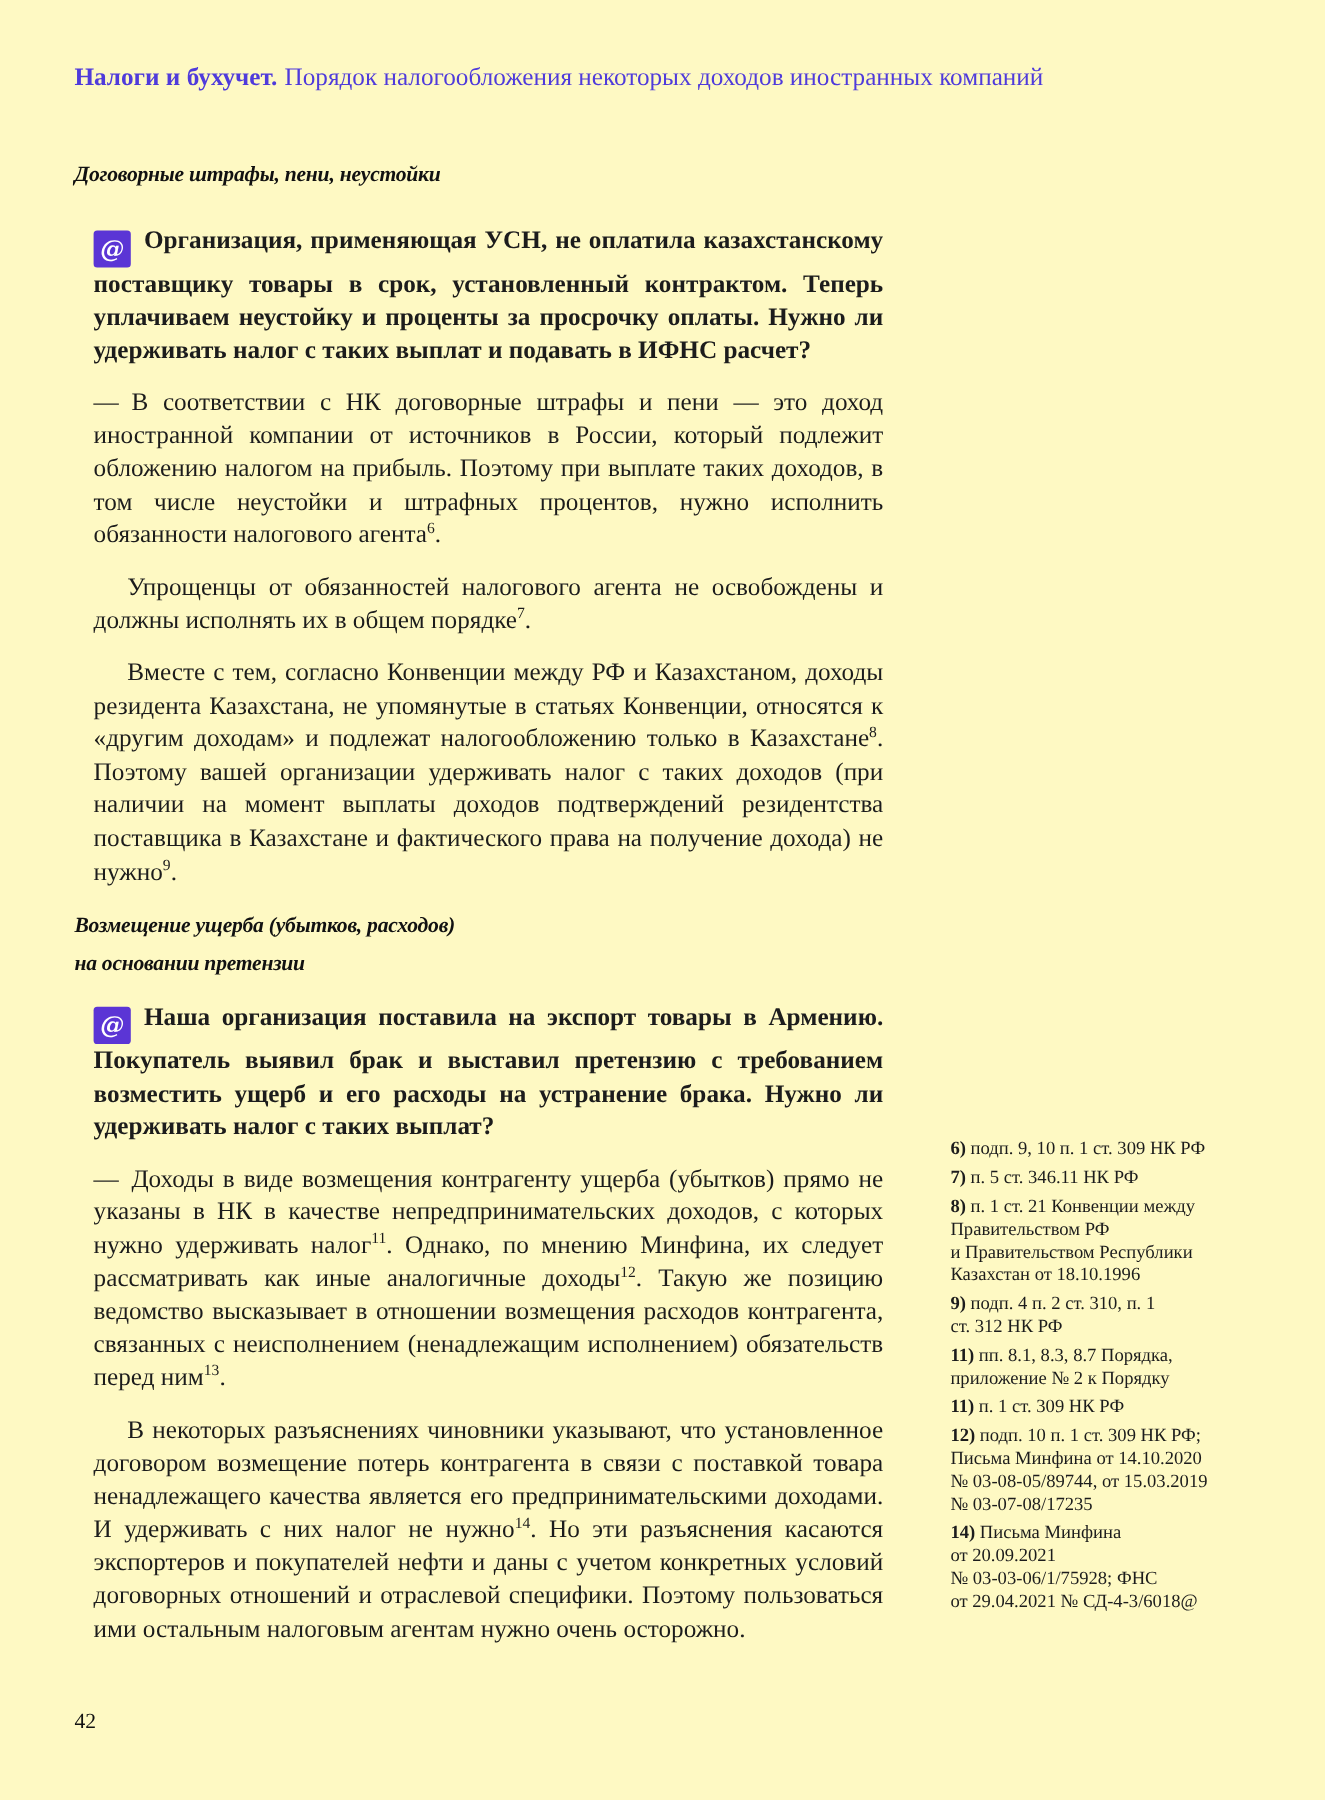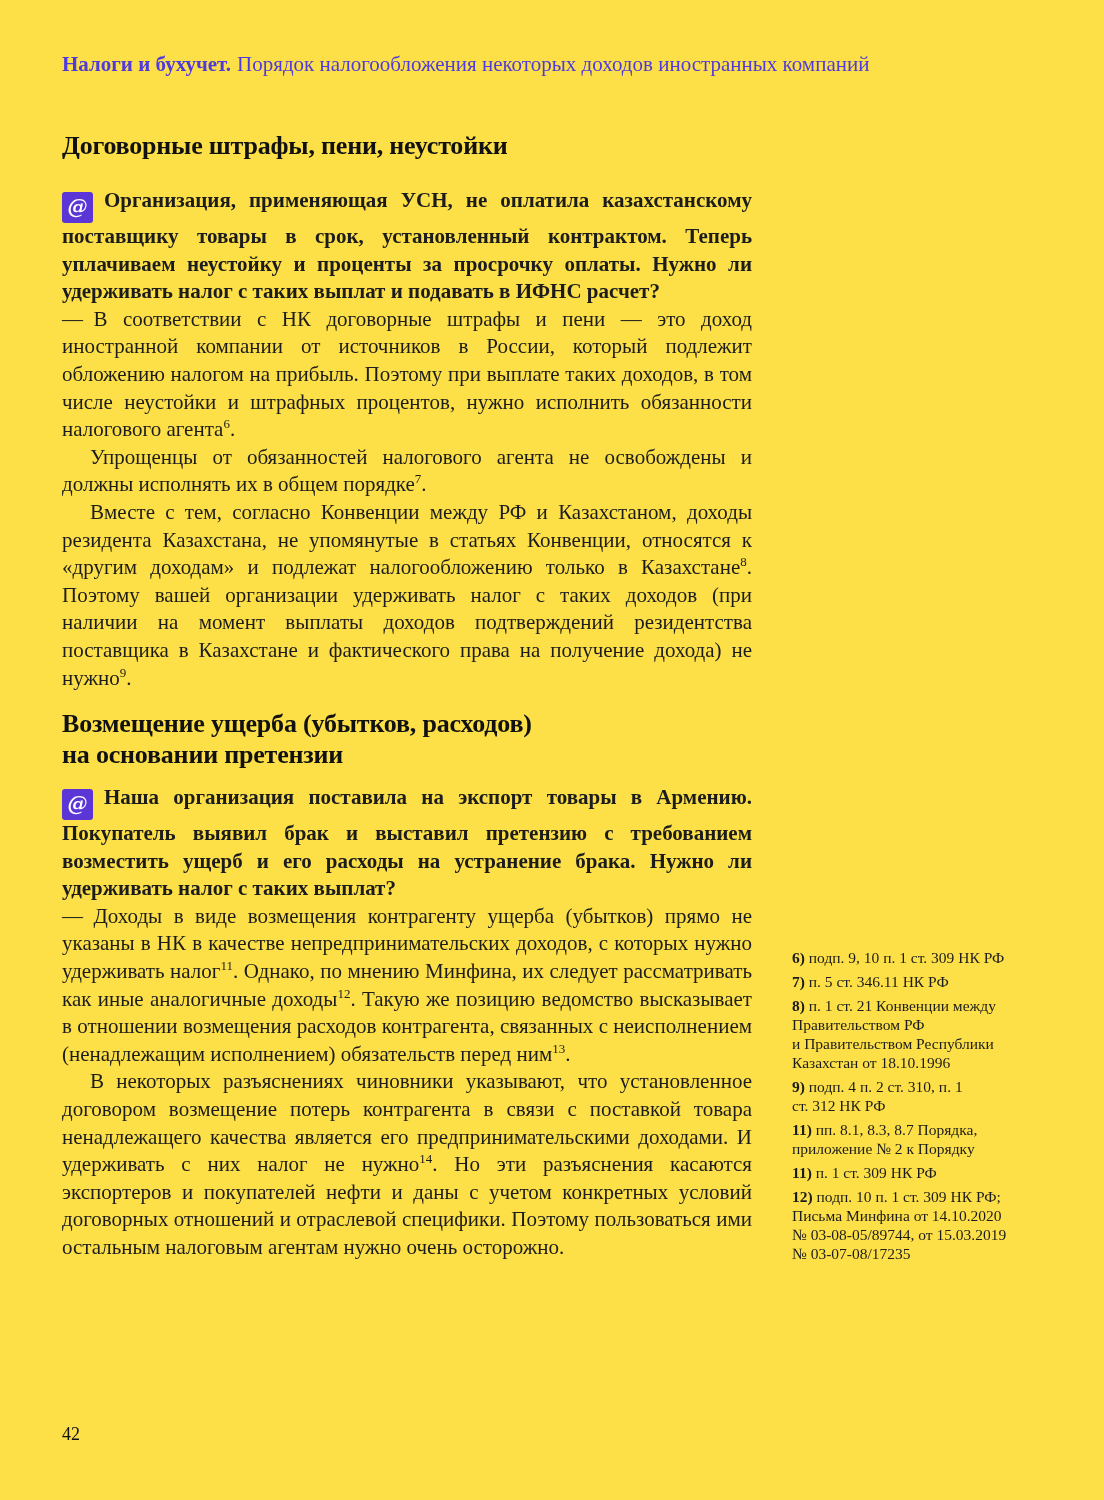--- a/index.html
+++ b/index.html
@@ -3,44 +3,45 @@
 <meta charset="utf-8">
 <style>
   html, body {
     margin: 0; padding: 0;
     width: 1104px; height: 1500px;
     background: #ffffff;
     overflow: hidden;
     font-family: "Liberation Serif", serif;
     color: #1c1c1c;
   }
-  .page { position: absolute; inset: 0; width: 1104px; height: 1500px; background: #fde047; }
+  .page { position: absolute; inset: 0; width: 1104px; height: 1500px; background: #fef9c3; }
 
   .header {
     position: absolute; left: 62px; top: 52px; width: 990px;
     font-size: 21px; line-height: 25px;
     color: #4f3bdb;
     white-space: nowrap;
   }
   .header .brand { font-weight: bold; margin-right: 6px; }
 
   .main {
     position: absolute; left: 62px; top: 130px; width: 690px;
   }
   .section-title {
-    font-size: 26px; line-height: 31px; font-weight: bold;
+    font-size: 18px; line-height: 31px; font-weight: bold;
     margin: 0 0 26px 0; color: #111;
     letter-spacing: -0.2px;
+    font-style: italic;
   }
   .section-title.second { margin-top: 16px; margin-bottom: 14px; }
 
   .para {
     font-size: 21px; line-height: 27.6px;
     text-align: justify;
-    margin: 0;
+    margin: 16px;
     hyphens: manual; -webkit-hyphens: manual;
   }
   .question { font-weight: bold; }
   .indent { text-indent: 28px; font-family: Liberation Serif, serif; }
 
   .q-icon {
     display: inline-block;
     width: 31px; height: 31px;
     background: #5b35d5;
     color: #ffffff;
@@ -98,17 +99,18 @@
   </div>
 
   <aside class="footnotes">
     <p class="fn"><b class="fn-num">6)</b> <span>подп. 9, 10 п. 1 ст. 309 НК РФ</span></p>
     <p class="fn"><b class="fn-num">7)</b> <span>п. 5 ст. 346.11 НК РФ</span></p>
     <p class="fn"><b class="fn-num">8)</b> <span>п. 1 ст. 21 Конвенции между<br>Правительством РФ<br>и Правительством Республики<br>Казахстан от 18.10.1996</span></p>
     <p class="fn"><b class="fn-num">9)</b> <span>подп. 4 п. 2 ст. 310, п. 1<br>ст. 312 НК РФ</span></p>
     <p class="fn"><b class="fn-num">11)</b> <span>пп. 8.1, 8.3, 8.7 Порядка,<br>приложение № 2 к Порядку</span></p>
     <p class="fn"><b class="fn-num">11)</b> <span>п. 1 ст. 309 НК РФ</span></p>
     <p class="fn"><b class="fn-num">12)</b> <span>подп. 10 п. 1 ст. 309 НК РФ;<br>Письма Минфина от 14.10.2020<br>№ 03-08-05/89744, от 15.03.2019<br>№ 03-07-08/17235</span></p>
+    <p class="fn"><b class="fn-num">14)</b> <span>Письма Минфина<br>от 20.09.2021<br>№ 03-03-06/1/75928; ФНС<br>от 29.04.2021 № СД-4-3/6018@</span></p>
   </aside>
 
   <div class="page-number">42</div>
 
 </div>
 
 </body></html>

